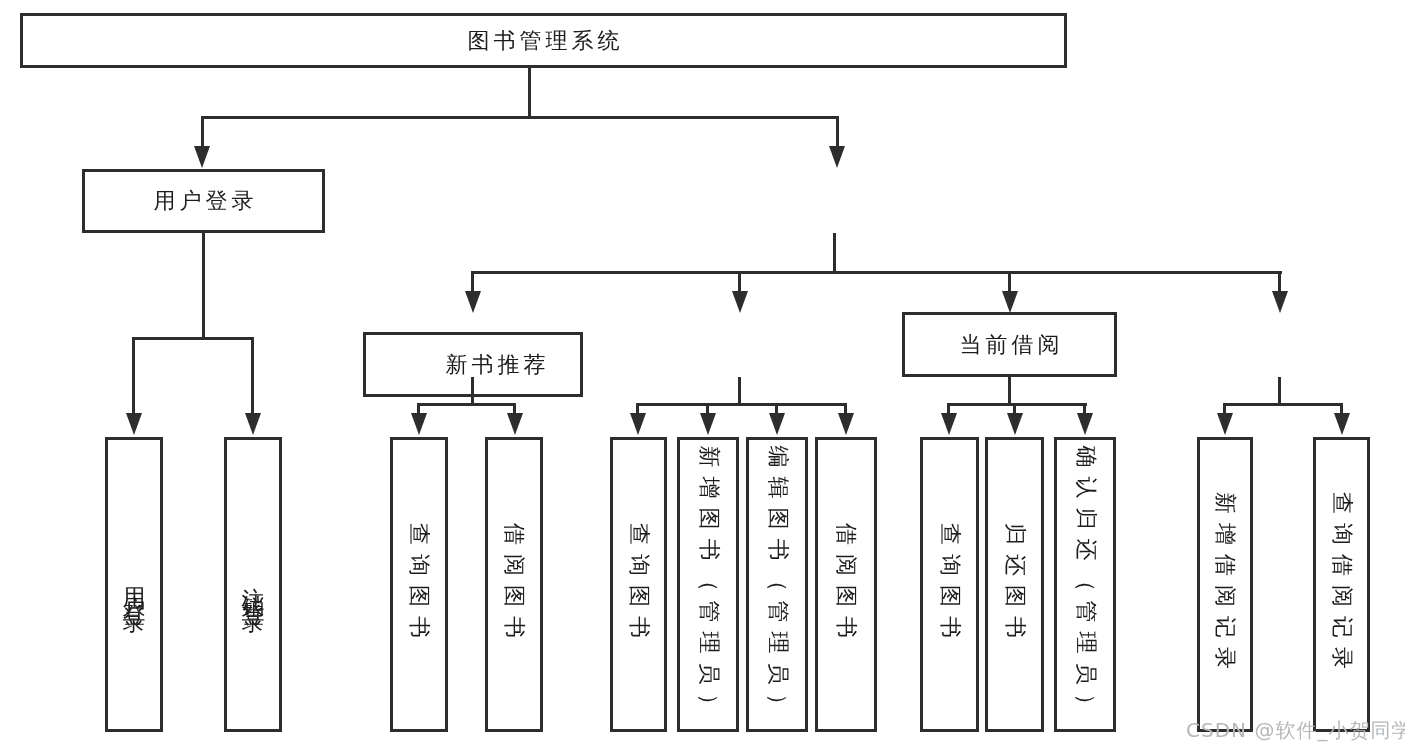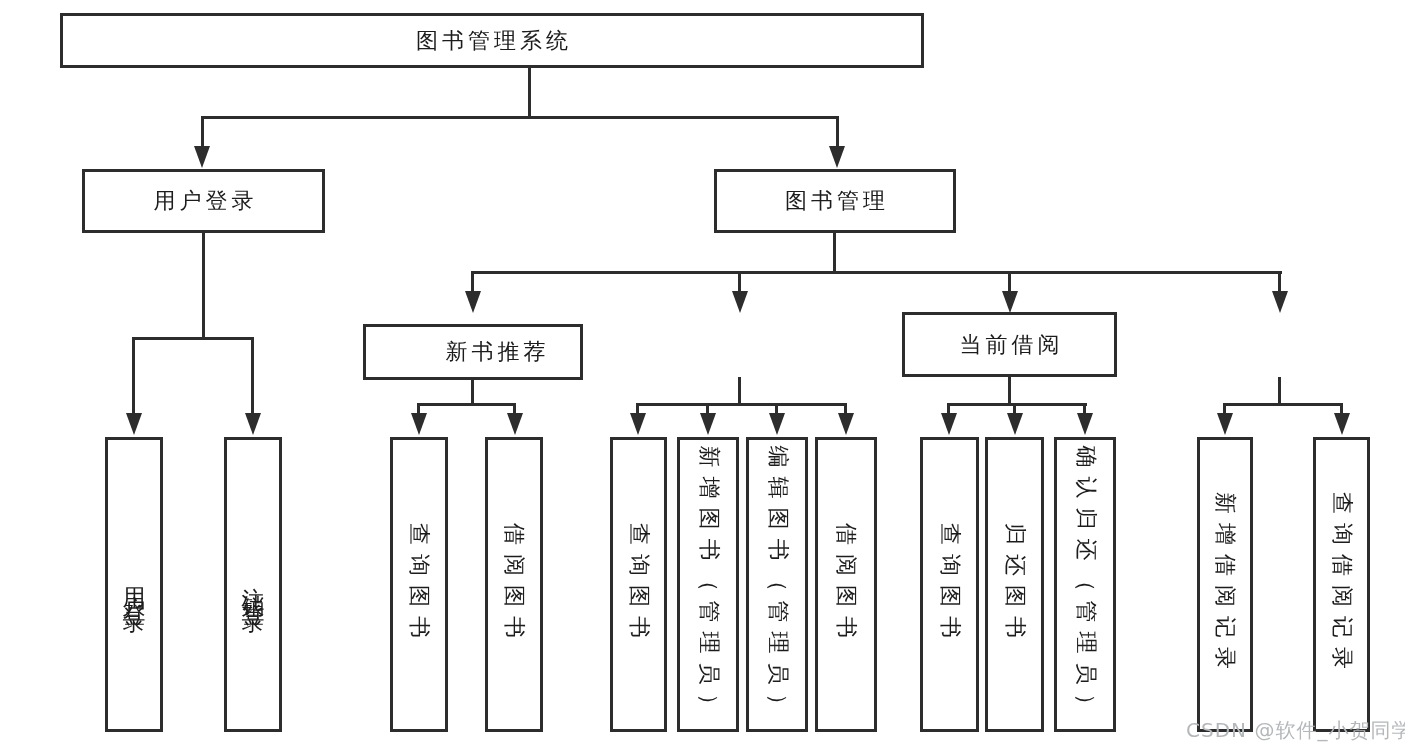--- a/index.html
+++ b/index.html
@@ -38,57 +38,54 @@
   .watermark{
     position:absolute;left:1186px;top:717px;
     font-size:20px;letter-spacing:1px;color:#b5b8bb;z-index:5;white-space:nowrap;
   }
 </style>
 </head>
 <body>
 
 <div class="canvas">
 
-  <div class="box" style="left:20px;top:13px;width:864px;height:55px;margin-left:40px;">
+  <div class="box" style="left:20px;top:13px;width:1047px;height:55px;">
     <span class="lbl">图书管理系统</span>
   </div>
 
   <div class="vline" style="left:528px;top:68px;height:50px;"></div>
   <div class="hline" style="left:201px;top:116px;width:638px;"></div>
   <div class="vline" style="left:201px;top:116px;height:32px;"></div>
   <div class="arrowhead" style="left:194px;top:146px;"></div>
   <div class="vline" style="left:836px;top:116px;height:32px;"></div>
   <div class="arrowhead" style="left:829px;top:146px;"></div>
 
   <div class="box" style="left:82px;top:169px;width:243px;height:64px;">
     <span class="lbl">用户登录</span>
-  </div>
-  <div class="box" style="left:714px;top:169px;width:242px;height:64px;">
-    <span class="lbl">图书管理</span>
   </div>
 
   <div class="vline" style="left:202px;top:233px;height:107px;"></div>
   <div class="hline" style="left:132px;top:337px;width:122px;"></div>
   <div class="vline" style="left:132px;top:337px;height:78px;"></div>
   <div class="arrowhead" style="left:126px;top:413px;"></div>
   <div class="vline" style="left:251px;top:337px;height:78px;"></div>
   <div class="arrowhead" style="left:245px;top:413px;"></div>
 
   <div class="vline" style="left:833px;top:233px;height:41px;"></div>
   <div class="hline" style="left:471px;top:271px;width:811px;"></div>
   <div class="vline" style="left:471px;top:271px;height:24px;"></div>
   <div class="arrowhead" style="left:465px;top:291px;"></div>
   <div class="vline" style="left:738px;top:271px;height:24px;"></div>
   <div class="arrowhead" style="left:732px;top:291px;"></div>
   <div class="vline" style="left:1008px;top:271px;height:24px;"></div>
   <div class="arrowhead" style="left:1002px;top:291px;"></div>
   <div class="vline" style="left:1278px;top:271px;height:24px;"></div>
   <div class="arrowhead" style="left:1272px;top:291px;"></div>
 
-  <div class="box" style="left:363px;top:324px;width:220px;height:56px;padding-left:45px;">
+  <div class="box" style="left:363px;top:332px;width:220px;height:65px;padding-left:45px;">
     <span class="lbl">新书推荐</span>
   </div>
   <div class="box" style="left:902px;top:312px;width:215px;height:65px;">
     <span class="lbl">当前借阅</span>
   </div>
 
   <div class="vline" style="left:471px;top:377px;height:29px;"></div>
   <div class="hline" style="left:417px;top:403px;width:99px;"></div>
   <div class="vline" style="left:417px;top:403px;height:14px;"></div>
   <div class="arrowhead" style="left:411px;top:413px;"></div>

